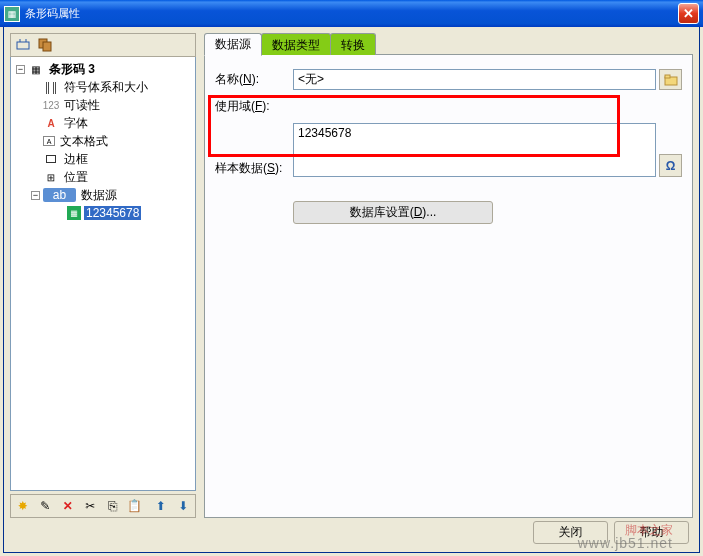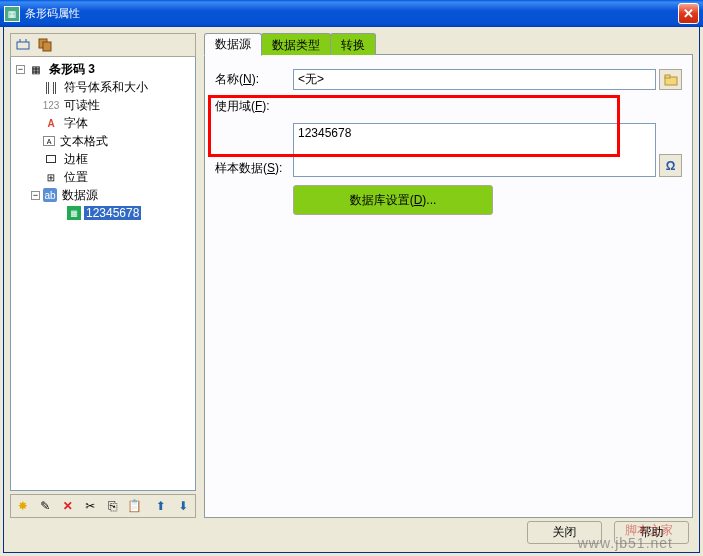--- a/index.html
+++ b/index.html
@@ -27,22 +27,22 @@
 .tab.active{background:#fcfcfe;border-bottom:1px solid #fcfcfe;margin-bottom:-1px;z-index:3;padding-top:2px;padding-bottom:1px}
 .tabbody{position:absolute;top:21px;left:0;right:0;bottom:0;background:#fcfcfe;border:1px solid #919b9c;padding:14px 10px}
 .frow{display:flex;align-items:center;margin-bottom:8px}
 .frow .flab{width:78px}
 .frow .finp{flex:1;height:21px;border:1px solid #7f9db9;background:#fff;padding:0 4px;display:flex;align-items:center;gap:4px}
 .frow .fsel{flex:1;height:21px;border:1px solid #7f9db9;background:#fff;padding:0 4px;display:flex;align-items:center;position:relative}
 .frow .fsel .arr{position:absolute;right:1px;top:1px;width:17px;height:17px;background:linear-gradient(#dbeafc,#c2dcfd);border:1px solid #b4c8ed;display:flex;align-items:center;justify-content:center;font-size:8px;color:#4d6185}
 .frow .sbtn{width:23px;height:21px;margin-left:3px;border:1px solid #aca899;background:#ece9d8;display:flex;align-items:center;justify-content:center}
 .redbox{position:absolute;border:3px solid #ff0000;pointer-events:none}
 .txtarea{flex:1;height:54px;border:1px solid #7f9db9;background:#fff;padding:2px 4px;resize:none;font-family:inherit;font-size:12px}
-.dbbtn{width:200px;height:30px;margin-left:78px;margin-top:0;border:1px solid #aca899;background:#84cc16;border-radius:3px}
-.btnrow{position:absolute;bottom:8px;right:10px;display:flex;gap:12px}
+.dbbtn{width:200px;height:23px;margin-left:78px;margin-top:16px;border:1px solid #aca899;background:#e5e5e5;border-radius:3px}
+.btnrow{position:absolute;bottom:8px;right:10px;display:flex;gap:6px}
 .btn{width:75px;height:23px;border:1px solid #aca899;background:#ece9d8;border-radius:3px}
 .watermark{position:absolute;right:30px;bottom:6px;color:rgba(200,50,50,0.6);font-size:22px;font-family:KaiTi,serif;pointer-events:none;text-align:right;line-height:1}
 .watermark .sm{font-size:14px;color:rgba(100,100,100,0.6);letter-spacing:1px}
 .u{text-decoration:underline}
 </style>
 </head>
 <body>
 
 <div class="titlebar">
   <div class="ticon">▦</div>
@@ -101,21 +101,21 @@
             </span>
             <span class="lbl">边框</span>
           </div>
         <div class="tnode" style="padding-left:18px">
             <span class="noexp"></span>
             <span class="ic">⊞</span>
             <span class="lbl">位置</span>
           </div>
         <div class="tnode" style="padding-left:18px">
             <span class="exp">−</span>
-            <span class="ic" style="background:#5b8fd4;color:#fff;width:14px;border-radius:2px;font-size:10px">ab</span>
+            <span class="ic" style="background:#5b8fd4;color:#fff;width:33px;border-radius:2px;font-size:12px">ab</span>
             <span class="lbl">数据源</span>
           </div>
         <div class="tnode sel" style="padding-left:42px">
             <span class="noexp"></span>
             <span class="ic" style="background:#2a5;color:#fff;width:14px;font-size:8px">▦</span>
             <span class="lbl">12345678</span>
           </div>
       </div>
       <div class="bottool">
         <div class="tbtn" style="color:#e8a800">✸</div>

